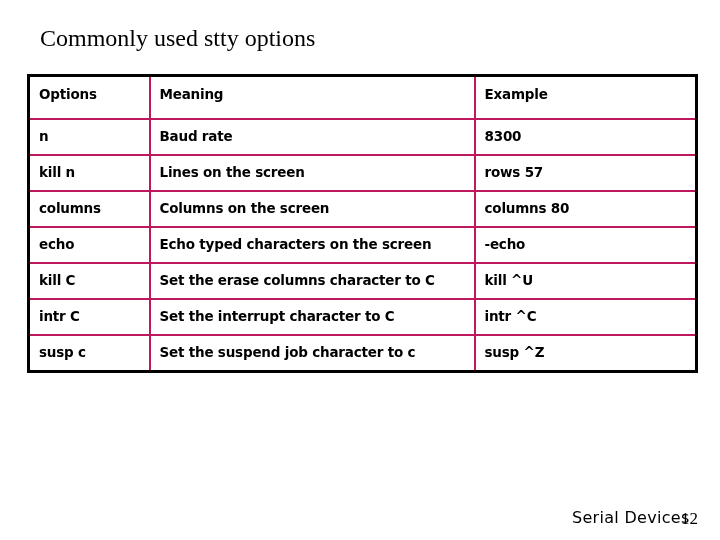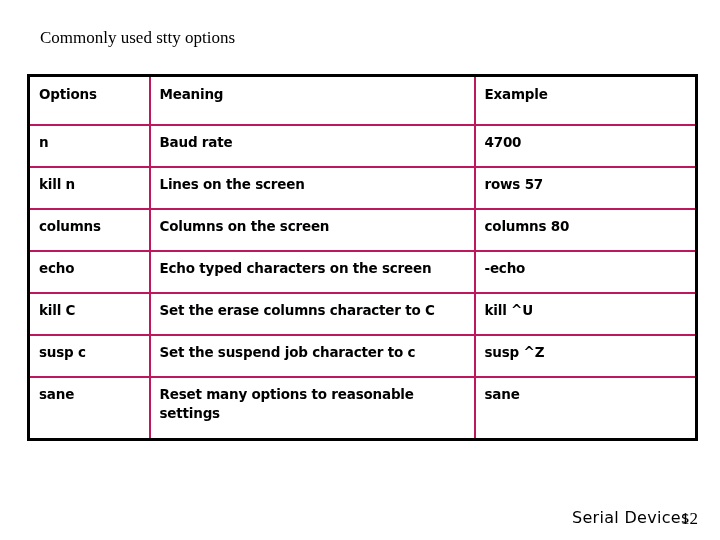--- a/index.html
+++ b/index.html
@@ -15,21 +15,21 @@
     font-family: "Liberation Sans", sans-serif;
     color: #000000;
   }
 
   
   #slide-title {
     position: absolute;
     left: 40px;
     top: 25px;
     font-family: "Liberation Serif", serif;
-    font-size: 17px;
+    font-size: 24px;
     line-height: 26px;
     font-weight: normal;
     color: #000000;
     white-space: nowrap;
   }
 
   
   #options-table {
     position: absolute;
     left: 27px;
@@ -42,21 +42,21 @@
   #options-table col.c-option  { width: 121px; }
   #options-table col.c-meaning { width: 325px; }
   #options-table col.c-example { width: 222px; }
 
   #options-table td {
     border: 1px solid #be185d;
     border-top-width: 2px;
     border-bottom-width: 2px;
     border-left-width: 2px;
     border-right-width: 2px;
-    padding: 7px 0 13px 9px;
+    padding: 7px 0 7px 9px;
     vertical-align: top;
     font-family: "DejaVu Sans", sans-serif;
     font-size: 13.5px;
     line-height: 19px;
     font-weight: 600;
     letter-spacing: -0.2px;
     color: #000000;
     height: 20px;
   }
   #options-table tr.row-header td {
@@ -102,21 +102,21 @@
   </colgroup>
   <tbody id="table-body">
       <tr class="row-header">
         <td>Options</td>
         <td>Meaning</td>
         <td>Example</td>
       </tr>
       <tr>
         <td>n</td>
         <td>Baud rate</td>
-        <td>4700</td>
+        <td>8300</td>
       </tr>
       <tr>
         <td>kill n</td>
         <td>Lines on the screen</td>
         <td>rows 57</td>
       </tr>
       <tr>
         <td>columns</td>
         <td>Columns on the screen</td>
         <td>columns 80</td>
@@ -125,26 +125,26 @@
         <td>echo</td>
         <td>Echo typed characters on the screen</td>
         <td>-echo</td>
       </tr>
       <tr>
         <td>kill C</td>
         <td>Set the erase columns character to C</td>
         <td>kill ^U</td>
       </tr>
       <tr>
+        <td>intr C</td>
+        <td>Set the interrupt character to C</td>
+        <td>intr ^C</td>
+      </tr>
+      <tr>
         <td>susp c</td>
         <td>Set the suspend job character to c</td>
         <td>susp ^Z</td>
-      </tr>
-      <tr class="row-tall">
-        <td>sane</td>
-        <td>Reset many options to reasonable settings</td>
-        <td>sane</td>
       </tr>
     </tbody>
 </table>
 
 <div id="footer-label">Serial Devices</div>
 <div id="footer-page">12</div>
 
 </body></html>

